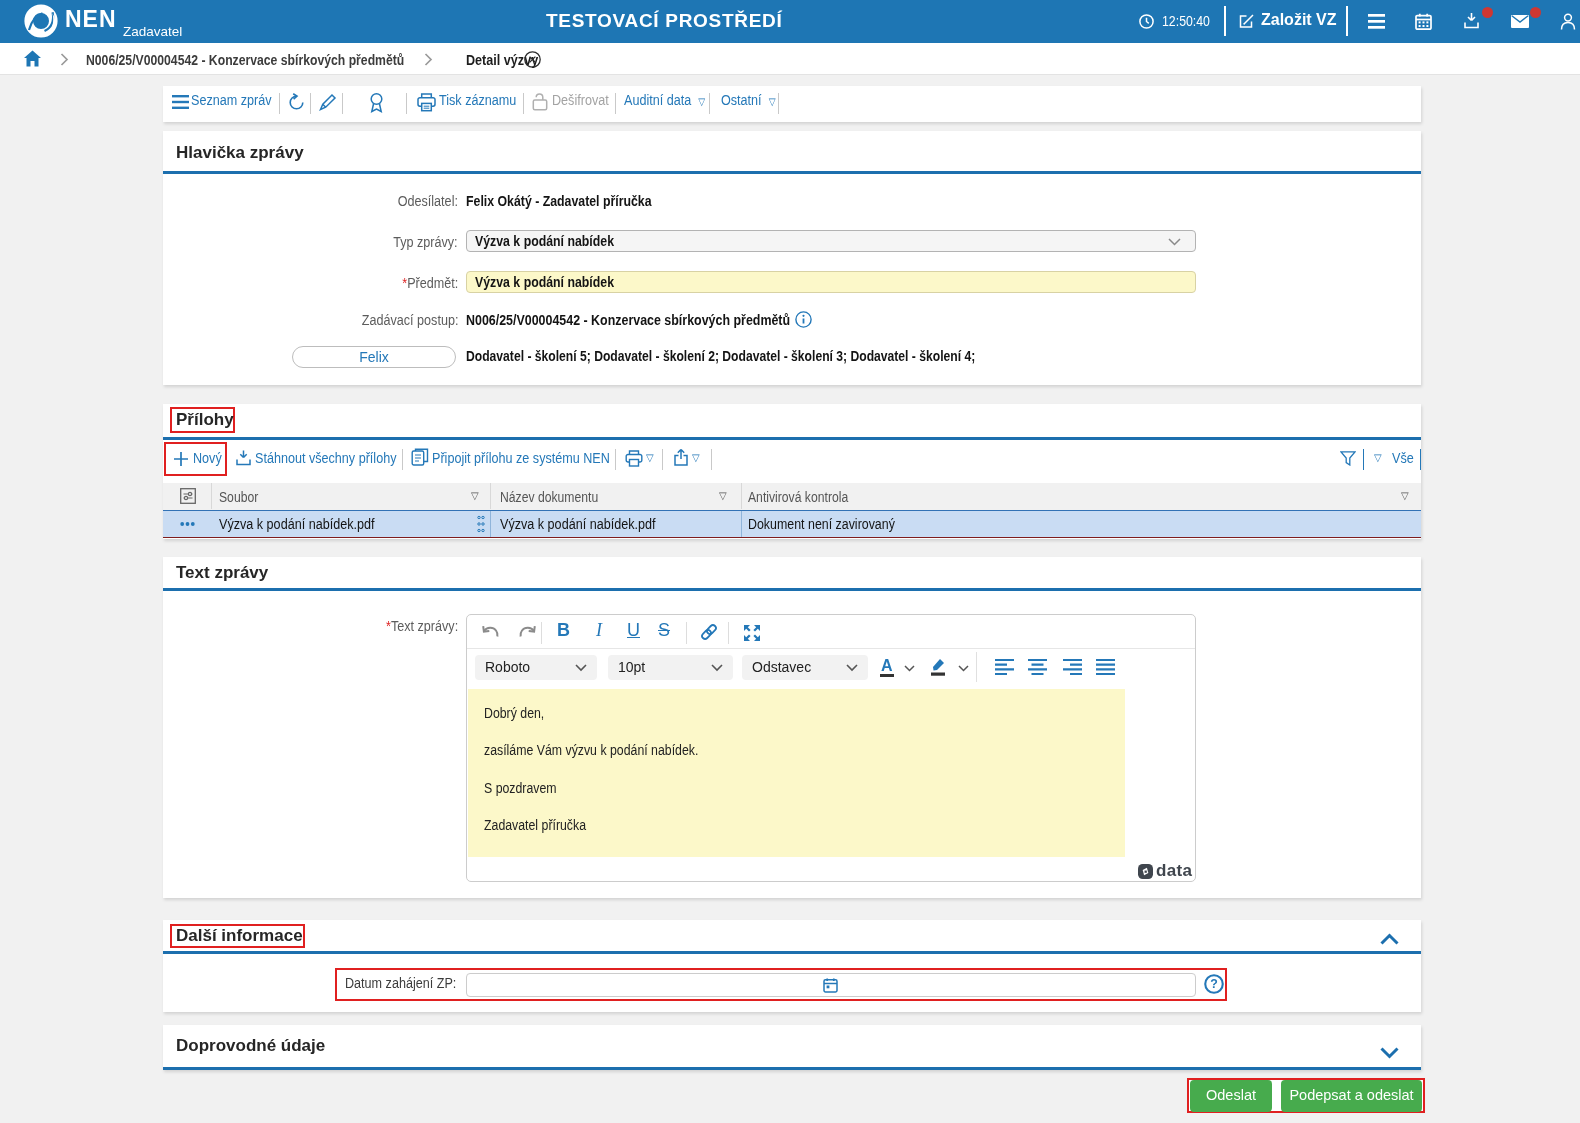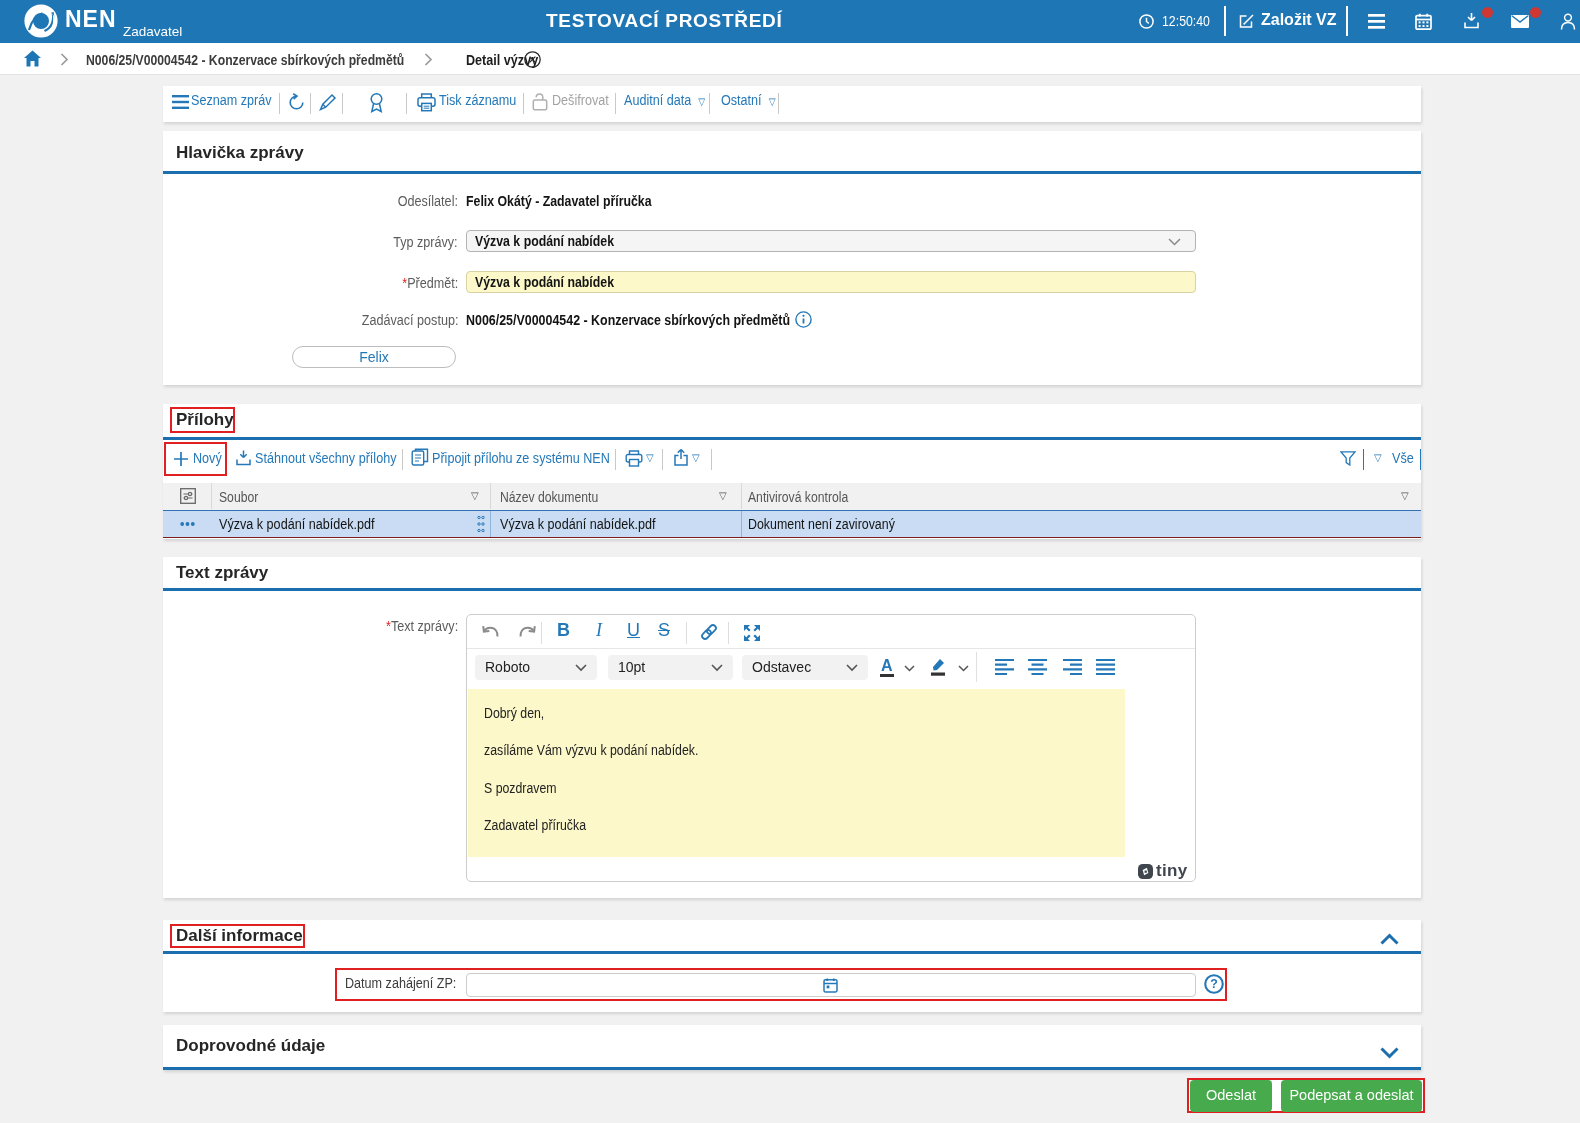--- a/index.html
+++ b/index.html
@@ -187,20 +187,21 @@
     <div class="lbl" style="top:144px"><span class="rxr"><span style="color:#d22">*</span>Předmět:</span></div>
     <div class="yellow" style="top:140px"><span class="rx">Výzva k podání nabídek</span></div>
     <div class="lbl" style="top:181px"><span class="rxr">Zadávací postup:</span></div>
     <div class="val" style="top:181px"><span class="rx" style="transform:scaleX(.888)">N006/25/V00004542 - Konzervace sbírkových předmětů</span></div>
     <svg class="abs" style="left:632px;top:180px" width="17" height="17" viewBox="0 0 17 17">
       <circle cx="8.5" cy="8.5" r="7.6" fill="none" stroke="#2478b8" stroke-width="1.4"></circle>
       <circle cx="8.5" cy="4.8" r="1.1" fill="#2478b8"></circle>
       <path d="M8.5 7.5 V12.5" stroke="#2478b8" stroke-width="1.8"></path>
     </svg>
     <div class="abs" style="left:129px;top:215px;width:164px;height:22px;border:1px solid #bdbdbd;border-radius:11px;background:#fff;text-align:center;line-height:20px;font-size:14px;color:#2478b8">Felix</div>
+    <div class="val" style="top:217px"><span class="rx" style="transform:scaleX(.867)">Dodavatel - školení 5; Dodavatel - školení 2; Dodavatel - školení 3; Dodavatel - školení 4;</span></div>
   </div>
 
   <div class="panel" style="top:404px;height:135px;">
     <div class="redbox" style="left:7px;top:3px;width:65px;height:26px"></div>
     <div class="stitle" style="top:6px">Přílohy</div>
     <div class="bluline" style="top:33px"></div>
     <div class="redbox" style="left:1px;top:38px;width:63px;height:34px"></div>
 
     <svg class="abs" style="left:11px;top:48px" width="14" height="14" viewBox="0 0 14 14">
         <path d="M7 0 V14 M0 7 H14" stroke="#2478b8" stroke-width="1.7"></path>
@@ -377,21 +378,21 @@
         <div class="abs" style="left:16px;top:53px;font-size:14px;color:#222"><span class="rx">zasíláme Vám výzvu k podání nabídek.</span></div>
         <div class="abs" style="left:16px;top:91px;font-size:14px;color:#222"><span class="rx">S pozdravem</span></div>
         <div class="abs" style="left:16px;top:128px;font-size:14px;color:#222"><span class="rx">Zadavatel příručka</span></div>
       </div>
 
       <svg class="abs" style="left:671px;top:249px" width="15" height="15" viewBox="0 0 16 16">
         <rect x="0" y="0" width="16" height="16" rx="5" fill="#40464e"></rect>
         <path d="M5 6.5 L9.5 4 L11 9.5 L6.5 12 Z" fill="#fff"></path>
         <rect x="7" y="7" width="2.4" height="2.4" fill="#40464e"></rect>
       </svg>
-      <div class="abs" style="left:689px;top:246px;font-size:17px;font-weight:bold;color:#40464e;letter-spacing:0.3px">tiny</div>
+      <div class="abs" style="left:689px;top:246px;font-size:17px;font-weight:bold;color:#40464e;letter-spacing:0.3px">data</div>
     </div>
   </div>
 
   <div class="panel" style="top:920px;height:92px;">
     <div class="redbox" style="left:7px;top:4px;width:135px;height:24px"></div>
     <div class="stitle" style="top:6px">Další informace</div>
     <div class="bluline" style="top:31px"></div>
     <svg class="abs" style="left:1217px;top:13px" width="19" height="12" viewBox="0 0 19 12">
         <path d="M1.5 10.5 L9.5 2.5 L17.5 10.5" fill="none" stroke="#1c6fae" stroke-width="3"></path>
       </svg>

